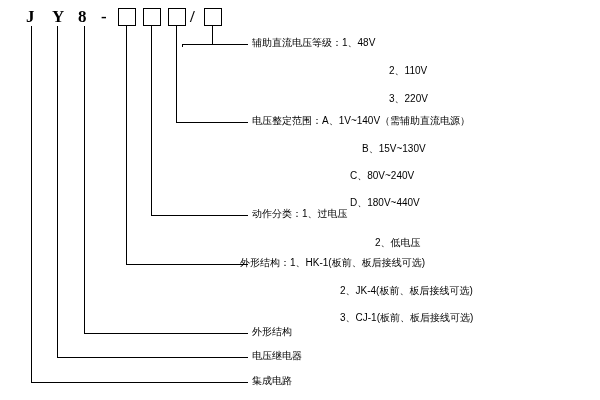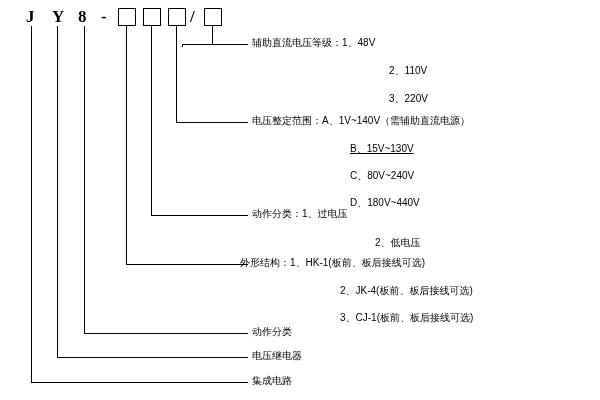--- a/index.html
+++ b/index.html
@@ -91,30 +91,30 @@
   <div class="hline" style="left:57px; top:357px; width:191px;"></div>
 
   <div class="vline" style="left:31px; top:26px; height:356px;"></div>
   <div class="hline" style="left:31px; top:382px; width:217px;"></div>
 
   <span class="lbl" style="left:252px; top:38px;">辅助直流电压等级：1、48V</span>
   <span class="lbl" style="left:389px; top:66px;">2、110V</span>
   <span class="lbl" style="left:389px; top:94px;">3、220V</span>
 
   <span class="lbl" style="left:252px; top:116px;">电压整定范围：A、1V~140V（需辅助直流电源）</span>
-  <span class="lbl" style="left:350px; top:144px;text-decoration:underline;">B、15V~130V</span>
+  <span class="lbl" style="left:362px; top:144px;">B、15V~130V</span>
   <span class="lbl" style="left:350px; top:171px;">C、80V~240V</span>
   <span class="lbl" style="left:350px; top:198px;">D、180V~440V</span>
 
   <span class="lbl" style="left:252px; top:209px;">动作分类：1、过电压</span>
   <span class="lbl" style="left:375px; top:238px;">2、低电压</span>
 
   <span class="lbl" style="left:240px; top:258px;">外形结构：1、HK-1(板前、板后接线可选)</span>
   <span class="lbl" style="left:340px; top:286px;">2、JK-4(板前、板后接线可选)</span>
   <span class="lbl" style="left:340px; top:313px;">3、CJ-1(板前、板后接线可选)</span>
 
-  <span class="lbl" style="left:252px; top:327px;">动作分类</span>
+  <span class="lbl" style="left:252px; top:327px;">外形结构</span>
 
   <span class="lbl" style="left:252px; top:351px;">电压继电器</span>
 
   <span class="lbl" style="left:252px; top:376px;">集成电路</span>
 
 </div>
 
 </body></html>

